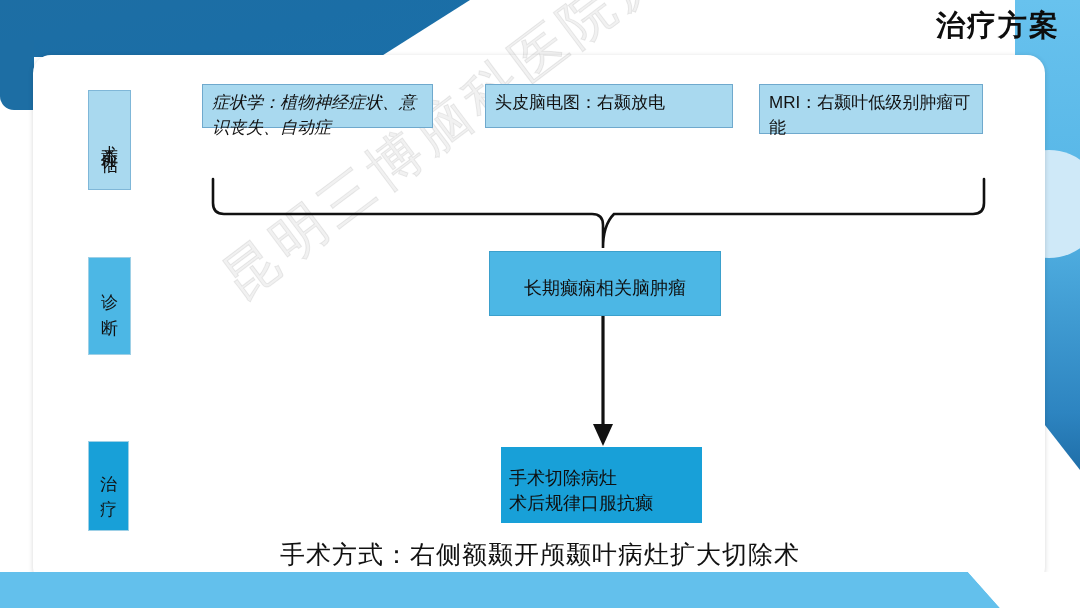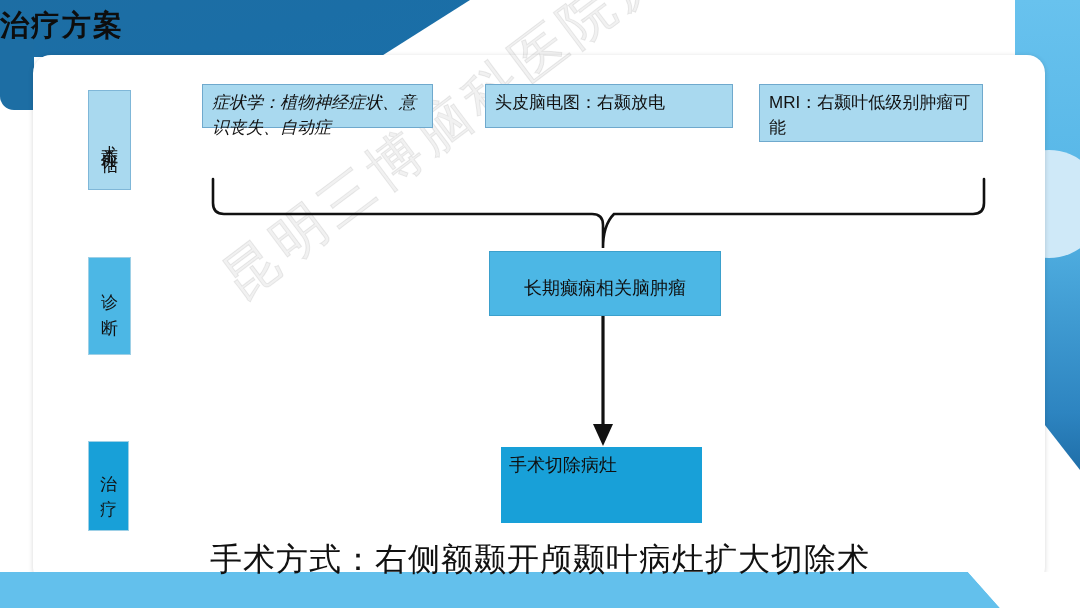--- a/index.html
+++ b/index.html
@@ -76,21 +76,21 @@
     border-radius: 18px;
     box-shadow: 0 1px 5px rgba(0,0,0,0.16);
   }
 
   
   #title {
     position: absolute;
     left: 0;
     top: 6px;
     width: 1060px;
-    text-align: left;
+    text-align: right;
     font-size: 29px;
     font-weight: bold;
     color: #0d0d0d;
     letter-spacing: 2px;
     z-index: 6;
   }
 
   
   #watermark {
     position: absolute;
@@ -156,21 +156,21 @@
     box-sizing: border-box;
     background: #a9d9ef;
     border: 1px solid #6fa9cd;
     font-size: 17px;
     line-height: 25px;
     color: #111111;
     padding: 5px 8px 5px 9px;
   }
   #evidence-0 { left: 202px; top: 84px;  width: 231px; height: 44px; font-style: italic; }
   #evidence-1 { left: 485px; top: 84px;  width: 248px; height: 44px; }
-  #evidence-2 { left: 759px; top: 84px;  width: 224px; height: 58px; }
+  #evidence-2 { left: 759px; top: 84px;  width: 224px; height: 50px; }
 
   
   #diagnosis-box {
     position: absolute;
     left: 489px; top: 251px;
     width: 232px; height: 65px;
     box-sizing: border-box;
     background: #4cb7e5;
     border: 1px solid #3ba0cc;
     font-size: 18px;
@@ -183,30 +183,30 @@
   
   #treatment-box {
     position: absolute;
     left: 501px; top: 447px;
     width: 201px; height: 76px;
     box-sizing: border-box;
     background: #18a0d8;
     font-size: 18px;
     line-height: 25px;
     color: #0f0f0f;
-    padding: 6px 4px 3px 8px;
+    padding: 19px 4px 3px 8px;
   }
 
   
   #caption {
     position: absolute;
     left: 0; top: 538px;
     width: 1080px;
     text-align: center;
-    font-size: 32px;
+    font-size: 25px;
     color: #111111;
     letter-spacing: 1px;
   }
 
   
   #connectors {
     position: absolute;
     left: 0; top: 0;
     width: 1080px; height: 608px;
     z-index: 4;
@@ -260,20 +260,21 @@
     <div class="evidence-box" id="evidence-1">头皮脑电图：右颞放电</div>
 
     <div class="evidence-box" id="evidence-2">MRI：右颞叶低级别肿瘤可能</div>
 
     <div id="diagnosis-box">
       <div>长期癫痫相关脑肿瘤</div>
     </div>
 
     <div id="treatment-box">
       <div>手术切除病灶</div>
+      <div>术后规律口服抗癫</div>
     </div>
 
     <div id="caption">手术方式：右侧额颞开颅颞叶病灶扩大切除术</div>
   </div>
 
   <div class="deco" id="bg-bottom-band"></div>
   <div class="deco" id="bg-bottom-band-tail"></div>
 
 </div>
 

